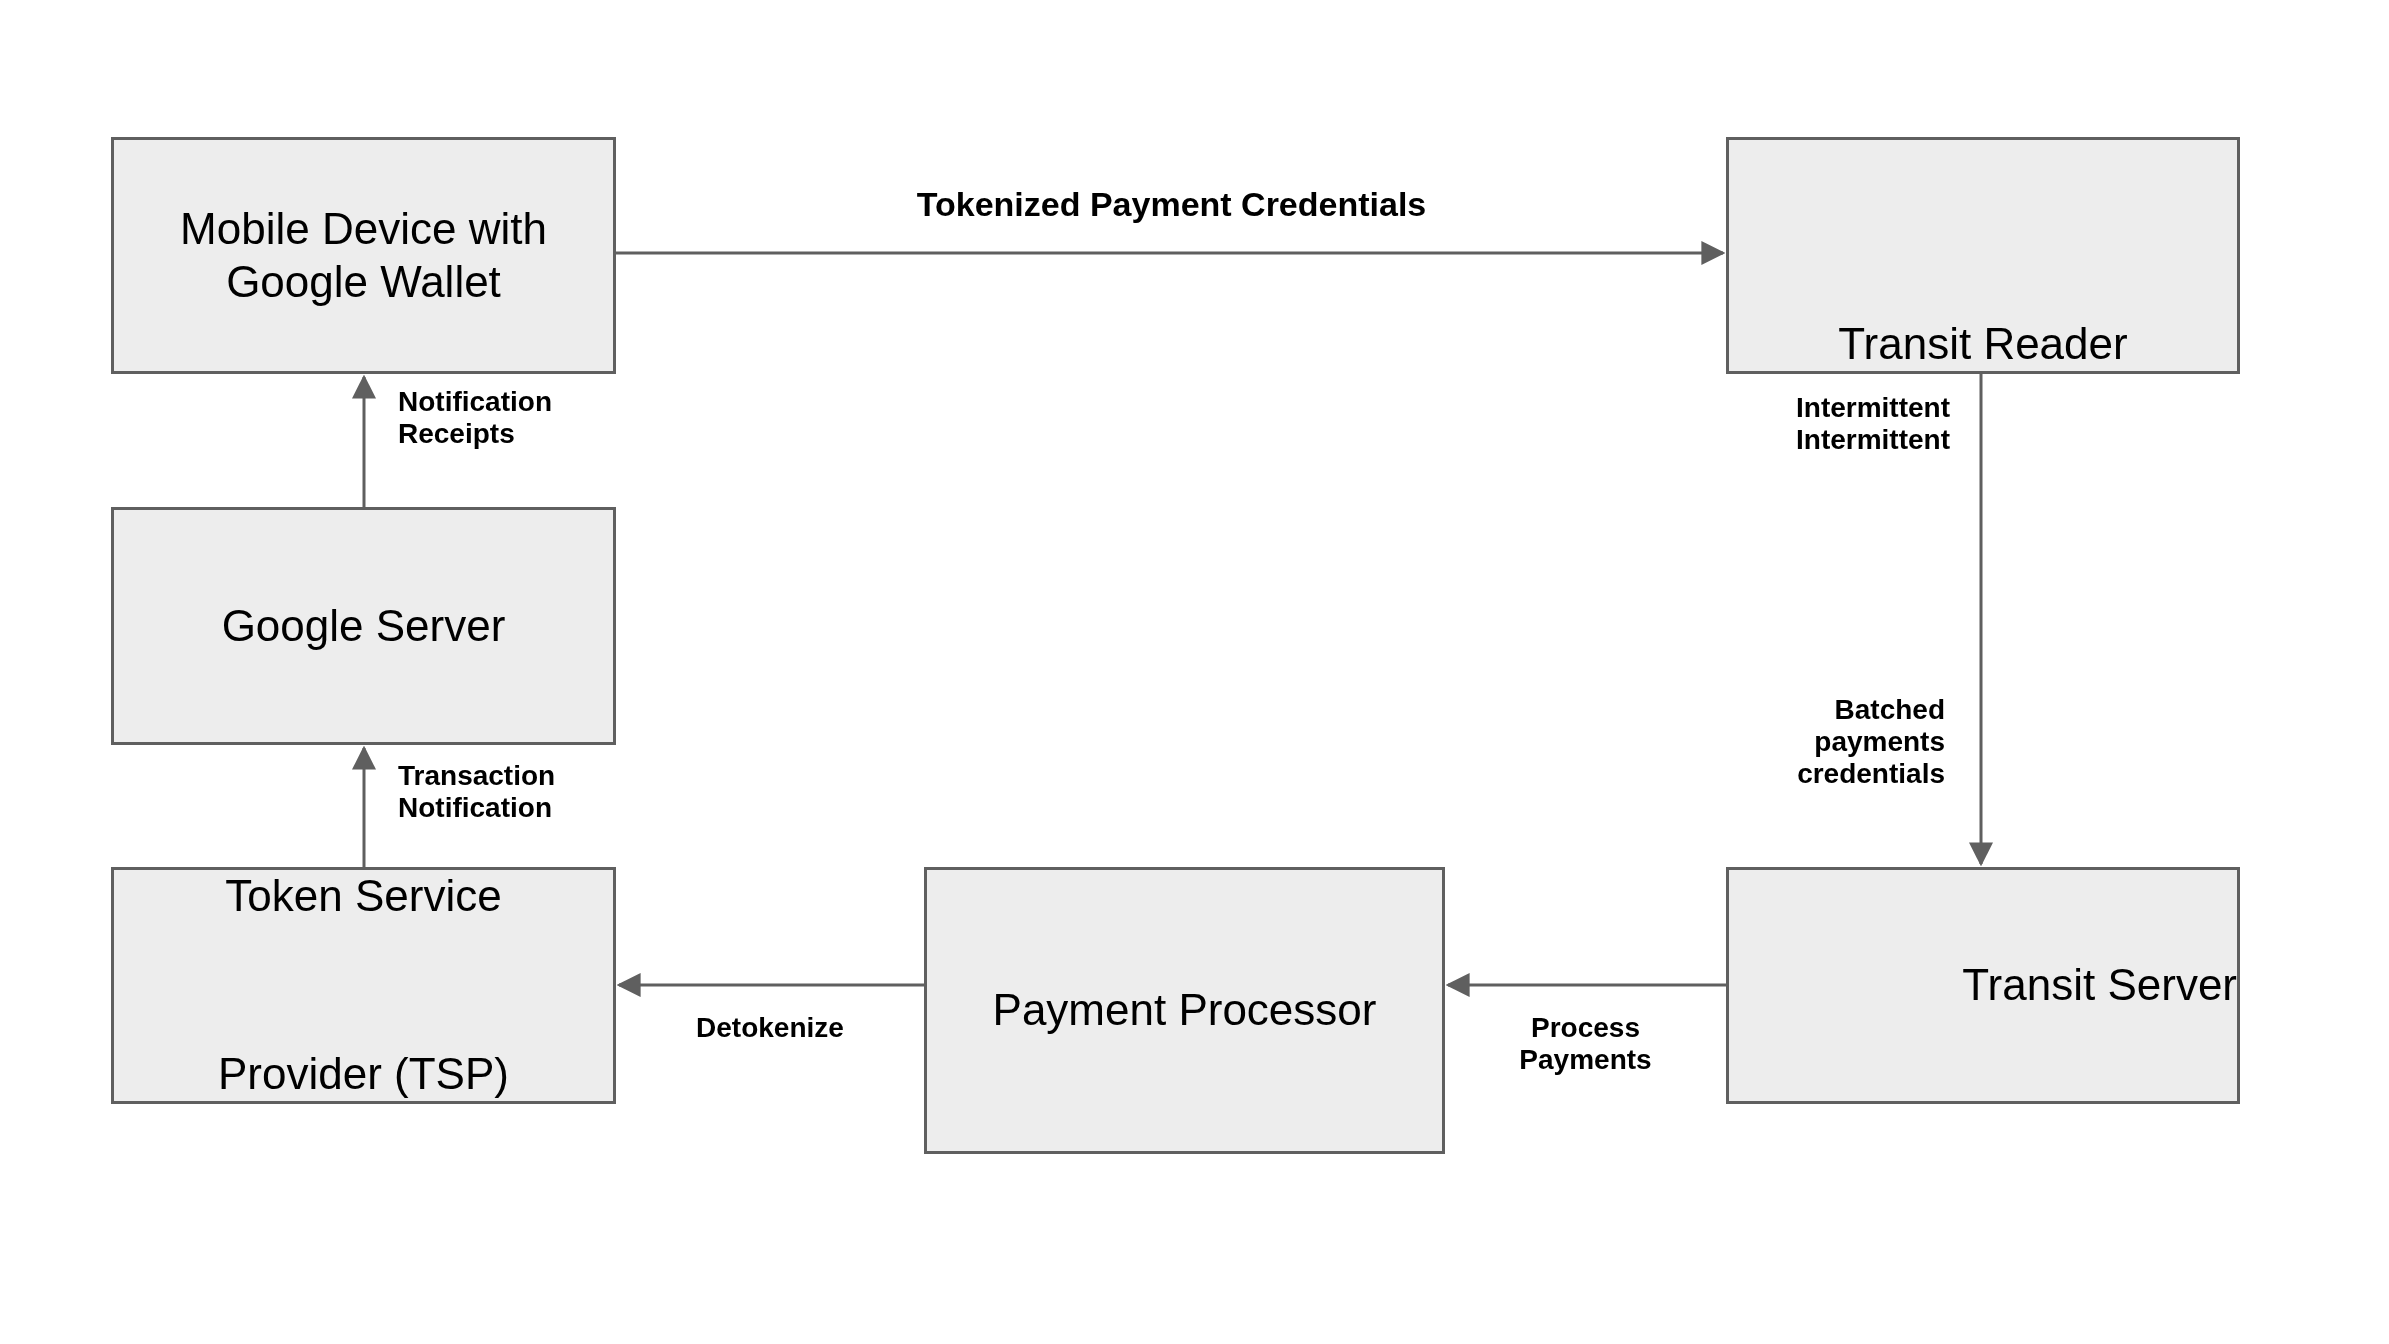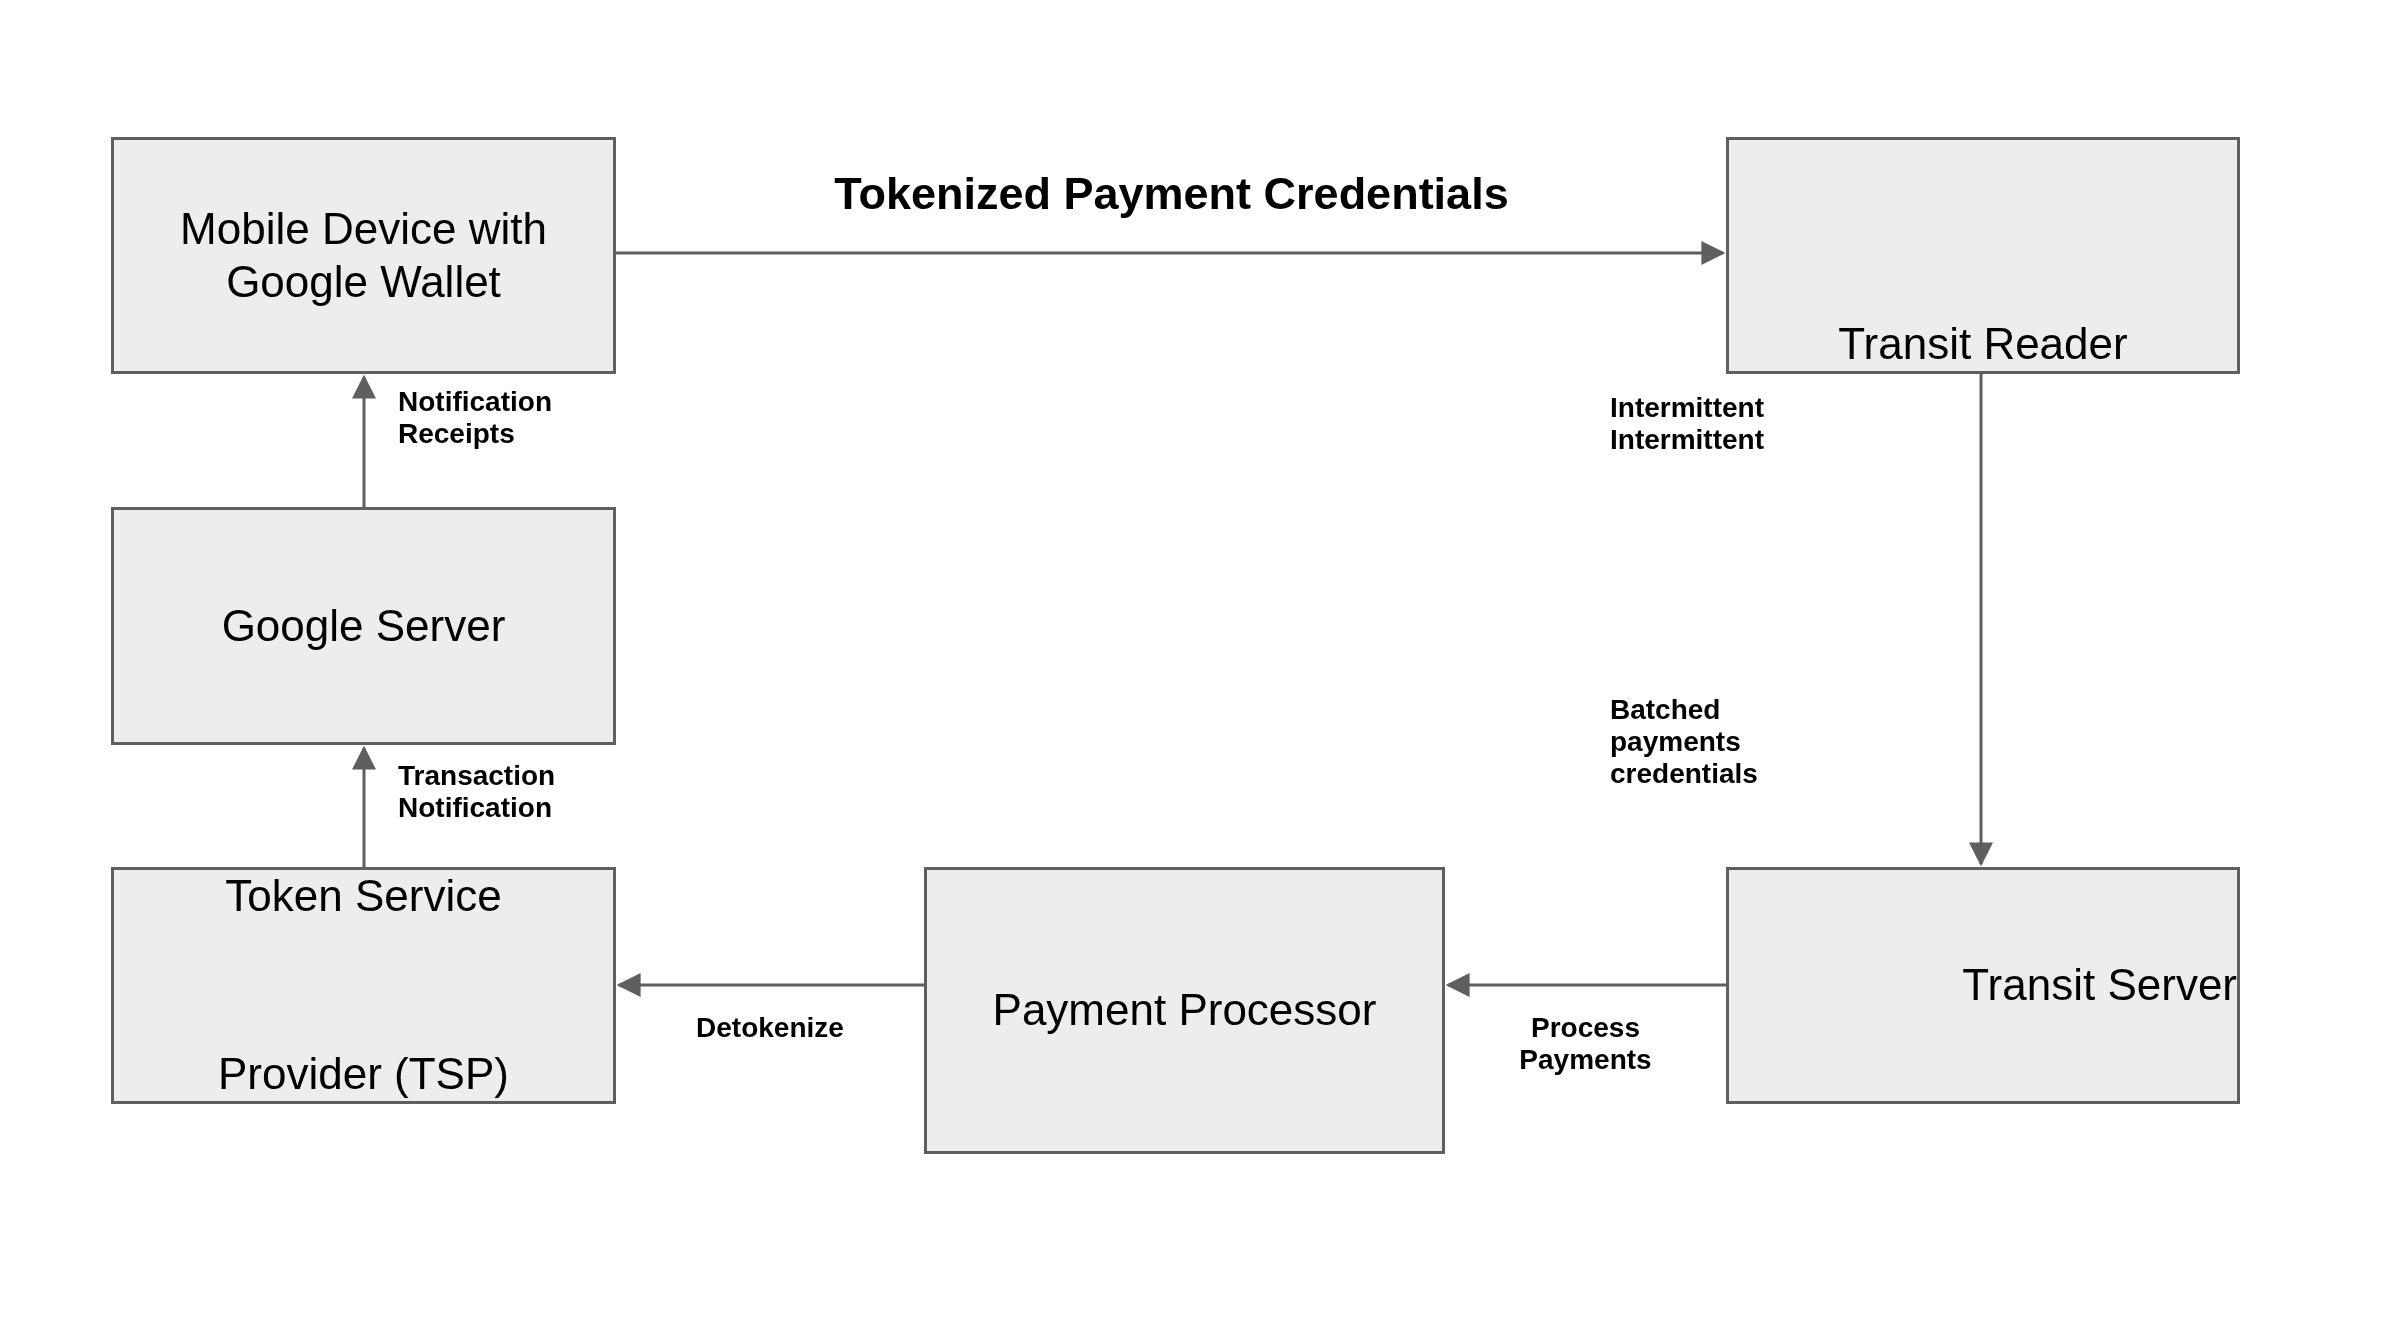--- a/index.html
+++ b/index.html
@@ -44,22 +44,22 @@
   }
   .edge-label {
     position: absolute;
     font-weight: bold;
     font-size: 28px;
     line-height: 1.15;
     color: var(--text, #000000);
     white-space: nowrap;
   }
   .edge-label span { display: block; }
-  .title-label { font-size: 45px; }
-  .align-right { }
+  .title-label { font-size: 34px; margin-top: 17px; }
+  .align-right { text-align: right; }
   .align-center { text-align: center; }
 </style>
 </head>
 <body>
 
 <div class="canvas">
 
   <svg class="arrows">
     <defs>
       <marker id="ah" viewBox="0 0 10 10" refX="9" refY="5" markerWidth="8" markerHeight="8" orient="auto">

